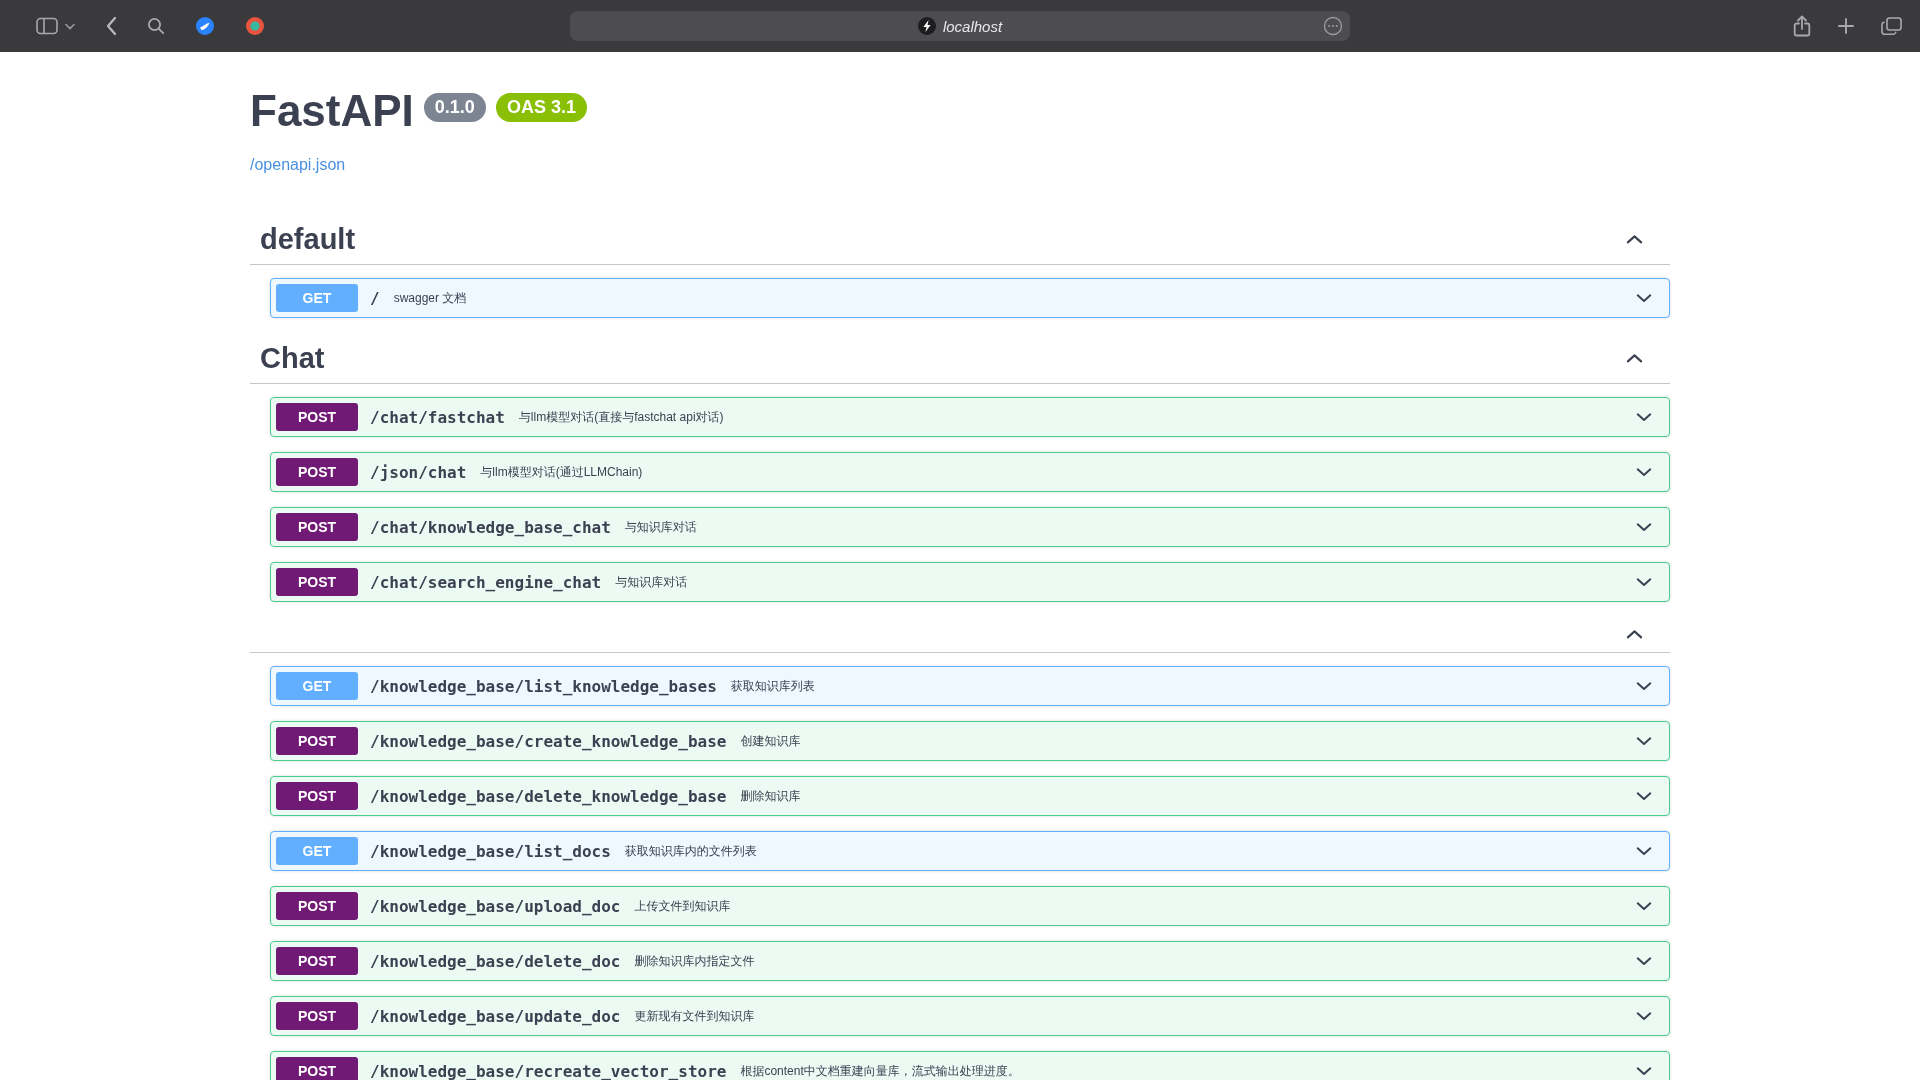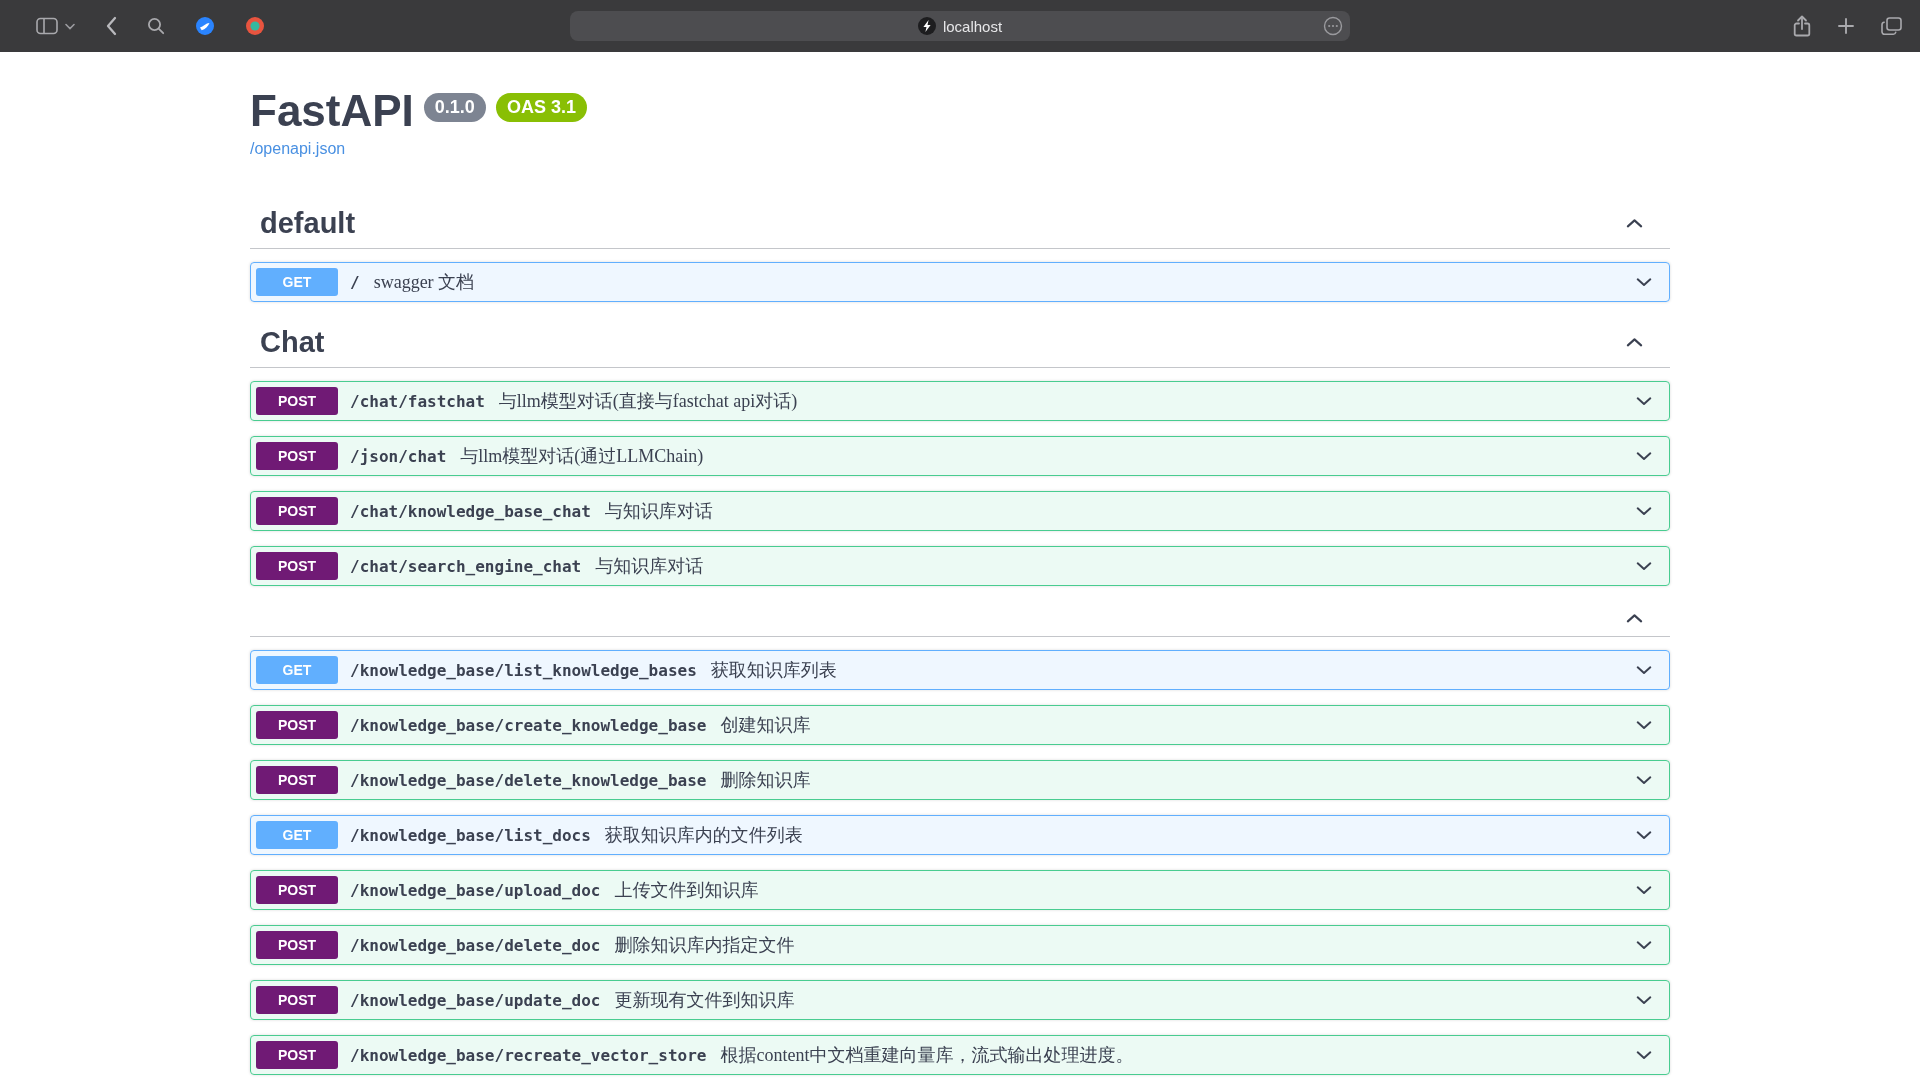--- a/index.html
+++ b/index.html
@@ -1,21 +1,21 @@
 <!DOCTYPE html>
 <html><head>
 <meta charset="utf-8">
 <style>
   * { margin:0; padding:0; box-sizing:border-box; }
   html,body { width:1920px; height:1080px; overflow:hidden; background:#ffffff;
               font-family:"Liberation Sans", sans-serif; }
 
   
   .browser-bar { position:relative; height:52px; background:#3a3a3c;
-                 display:flex; align-items:center; padding:0 36px; }
+                 display:flex; align-items:center; padding:0 36px;font-style:italic; }
   .nav-left { display:flex; align-items:center; gap:30px; }
   .sidebar-group { display:flex; align-items:center; gap:7px; }
   .icon-btn { background:none; border:none; display:flex; align-items:center;
               justify-content:center; cursor:pointer; padding:0; }
   .url-field { position:absolute; left:50%; top:50%; transform:translate(-50%,-50%);
                width:780px; height:30px; background:#4d4d50; border-radius:8px;
                display:flex; align-items:center; justify-content:center;
                color:#e7e7e9; font-size:15px; cursor:text; }
   .url-favicon { display:flex; margin-right:7px; }
   .url-ellipsis { position:absolute; right:7px; top:50%; transform:translateY(-50%);
@@ -24,43 +24,43 @@
                display:flex; align-items:center; gap:26px; }
 
   
   .swagger { width:1420px; margin:0 auto; padding-top:34px; }
   .info-title { display:flex; align-items:flex-start; gap:10px; }
   .info-title h1 { font-size:44px; line-height:50px; font-weight:700; color:#3b4151;text-align:right; }
   .badge { display:inline-block; border-radius:57px; color:#fff; font-size:18px;
            font-weight:600; padding:4px 11px; margin-top:7px; vertical-align:top; }
   .badge.version { background:#7d8492; }
   .badge.oas { background:#89bf04; }
-  .spec-link { display:inline-block; margin-top:4px; font-size:16px; color:#4990e2;
+  .spec-link { display:inline-block; margin-top:20px; font-size:16px; color:#4990e2;
                text-decoration:none; cursor:pointer; }
 
   .opblock-tag { display:flex; align-items:center; padding:8px 10px; margin-top:12px;
                  border-bottom:1px solid rgba(59,65,81,.3); cursor:pointer; }
   #sections > section:first-child .opblock-tag { margin-top:40px; }
   .opblock-tag h3 { font-size:29px; line-height:34px; font-weight:700; color:#3b4151; }
   .tag-arrow { margin-left:auto; padding-right:16px; display:flex; }
 
   .op-list { margin-top:13px; }
   .opblock { display:flex; align-items:center; height:40px; border-radius:4px;
              margin-bottom:15px; padding:0 12px 0 5px; border:1px solid;
-             box-shadow:0 0 3px rgba(0,0,0,.15); cursor:pointer; }
+             box-shadow:0 0 3px rgba(0,0,0,.15); cursor:pointer;margin-left:20px; }
   .opblock.get  { background:rgba(97,175,254,.1);  border-color:#61affe; }
   .opblock.post { background:rgba(73,204,144,.1); border-color:#49cc90; }
   .method { width:82px; height:28px; border-radius:3px; color:#fff; font-weight:700;
             font-size:14px; display:flex; align-items:center; justify-content:center;
             flex:0 0 82px; }
   .opblock.get  .method { background:#61affe; }
   .opblock.post .method { background:#701a75; }
   .path { margin-left:12px; font-family:"DejaVu Sans Mono","Liberation Mono",monospace;
           font-weight:700; font-size:16px; color:#3b4151; white-space:nowrap; }
-  .desc { margin-left:14px; font-size:18px; color:#3b4151; white-space:nowrap;font-family:Liberation Serif, serif; }
+  .desc { margin-left:14px; font-size:12px; color:#3b4151; white-space:nowrap; }
   .op-arrow { margin-left:auto; display:flex; padding-right:4px; }
 </style>
 </head>
 <body>
 
 <div class="browser-bar">
   <div class="nav-left">
     <span class="sidebar-group">
       <button class="icon-btn">
         <svg width="22" height="18" viewBox="0 0 22 18">

